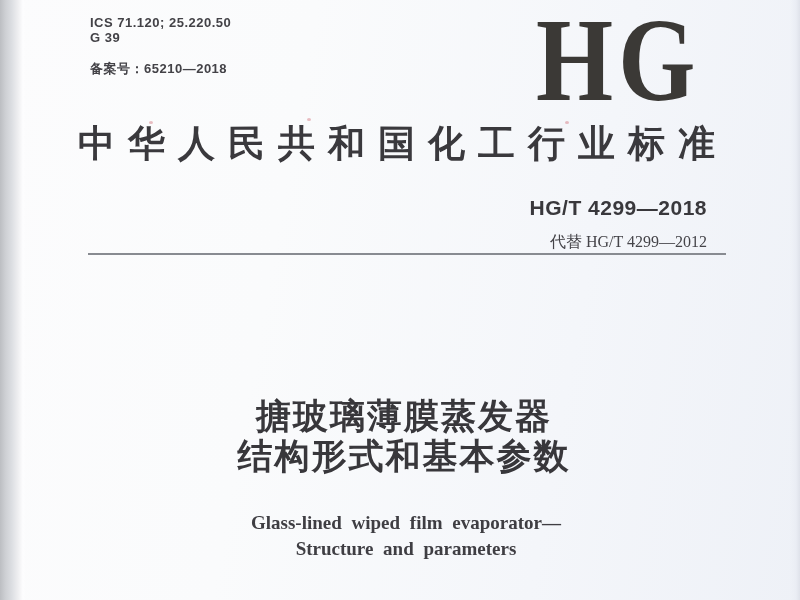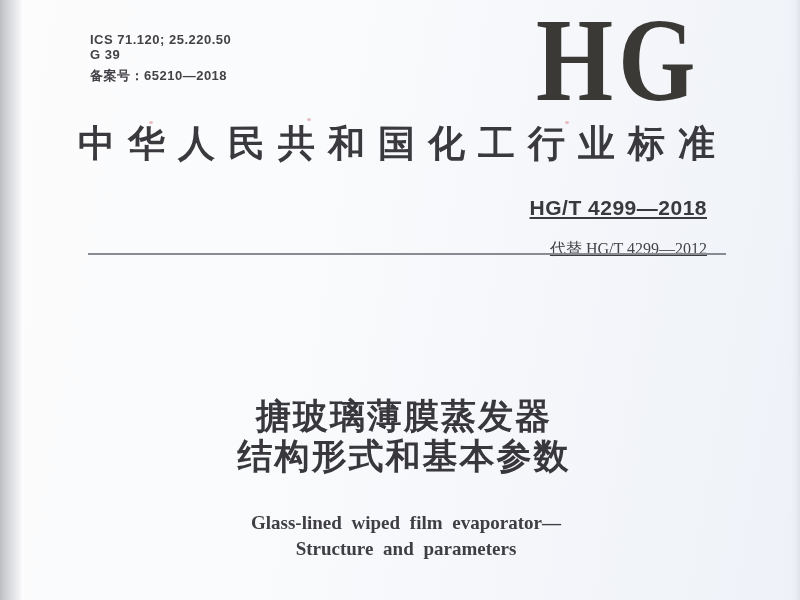--- a/index.html
+++ b/index.html
@@ -34,28 +34,28 @@
   .speck {
     position: absolute;
     width: 4px; height: 3px;
     background: rgba(205, 95, 105, 0.4);
     border-radius: 50%;
   }
   
   .meta {
     position: absolute;
     left: 90px;
-    top: 32px;
+    top: 15px;
     font-size: 13px;
     line-height: 15px;
     font-weight: bold;
     letter-spacing: 0.5px;
     color: #434247;
   }
-  .meta .record { margin-top: 6px; }
+  .meta .record { margin-top: 16px; }
   
   .logo {
     position: absolute;
     left: 536px;
     top: 2px;
     font-family: "Liberation Serif", serif;
     font-weight: bold;
     font-size: 118px;
     line-height: 118px;
     letter-spacing: 6px;
@@ -78,32 +78,31 @@
     letter-spacing: 13px;
     color: #3a393d;
     white-space: nowrap;
   }
   
   .std-block {
     position: absolute;
     right: 93px;
     top: 196px;
     text-align: right;
-    text-decoration: underline;
   }
   .std-num {
     font-size: 21px;
     line-height: 24px;
     font-weight: bold;
     letter-spacing: 0.5px;
     color: #39383c;
     white-space: nowrap;
   }
   .replaces {
-    margin-top: 20px;
+    margin-top: 13px;
     font-family: "Liberation Serif", serif;
     font-size: 16px;
     line-height: 18px;
     color: #454449;
     white-space: nowrap;
   }
   .rule {
     position: absolute;
     left: 88px;
     top: 253px;

